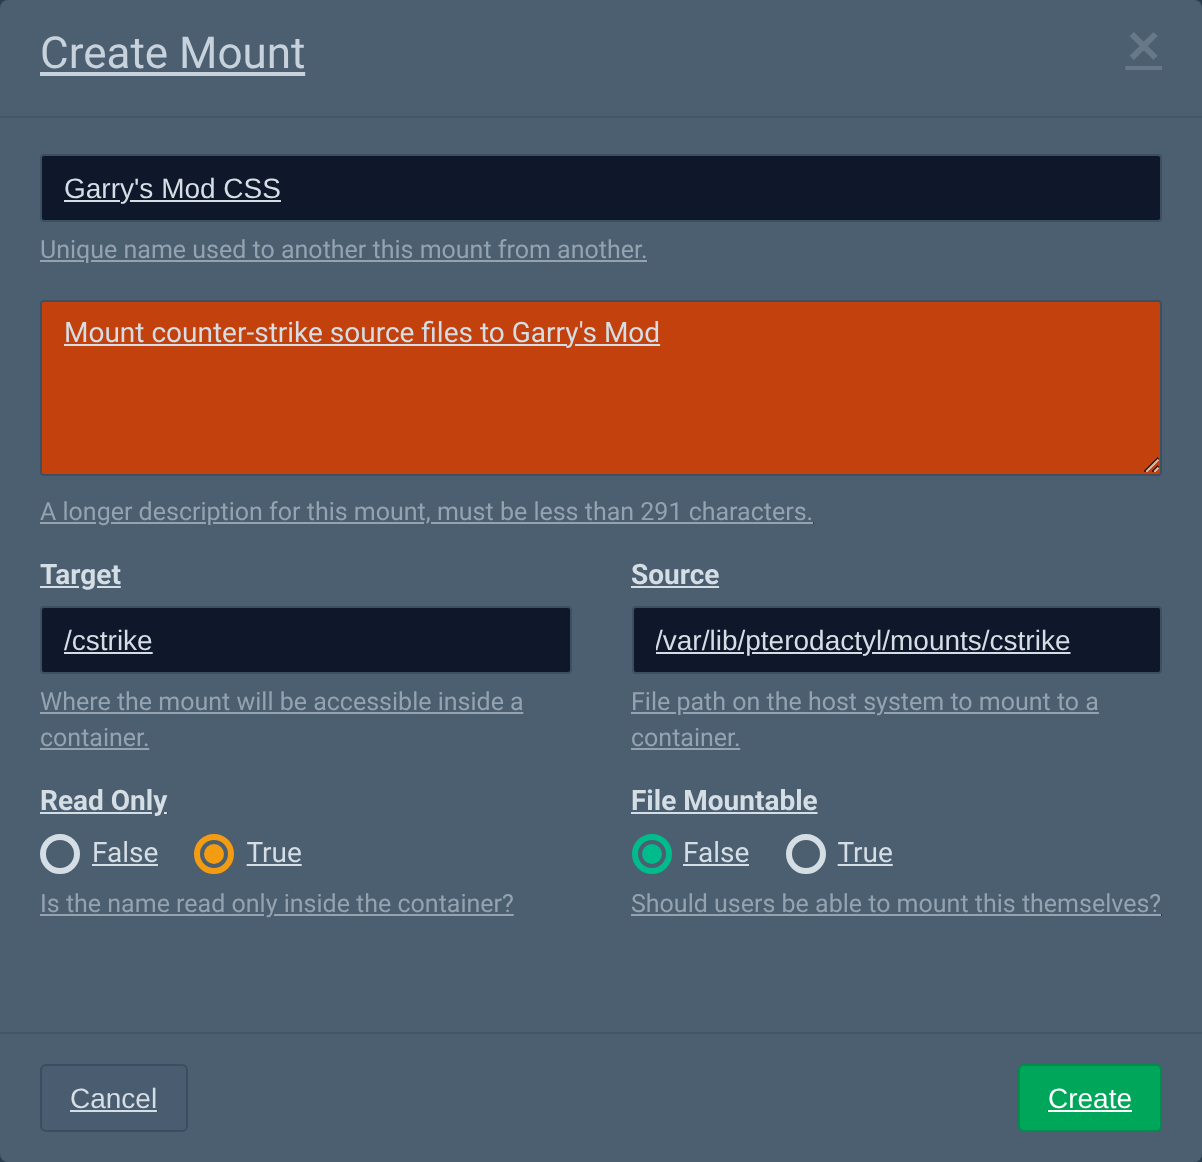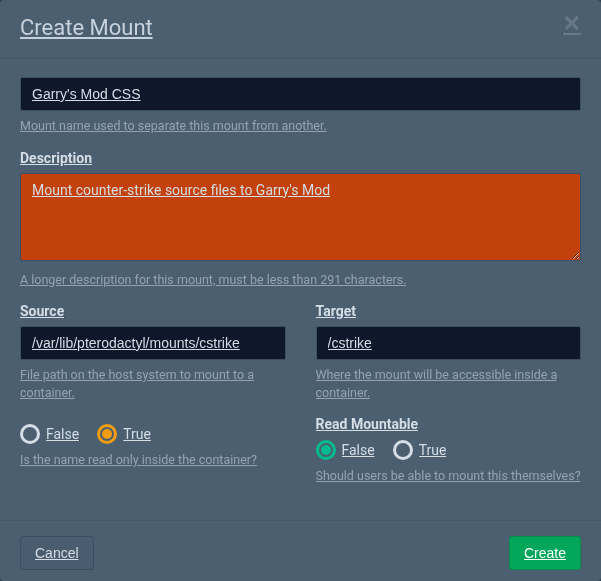--- a/index.html
+++ b/index.html
@@ -179,58 +179,58 @@
 
   <div class="modal-header">
     <h3 class="modal-title">Create Mount</h3>
     <button class="close-btn">✕</button>
   </div>
 
   <div class="modal-body">
 
     <div class="form-group">
       <input type="text" class="form-input" value="Garry's Mod CSS" style="">
-      <p class="help-text">Mount name used to separate this mount from another.</p>
+      <p class="help-text">Unique name used to another this mount from another.</p>
     </div>
 
     <div class="form-group">
-      <label class="form-label">Description</label>
       <textarea class="form-textarea" style="">Mount counter-strike source files to Garry's Mod</textarea>
       <p class="help-text">A longer description for this mount, must be less than 291 characters.</p>
     </div>
 
     <div class="form-row">
+      <div class="form-col">
+        <label class="form-label">Target</label>
+        <input type="text" class="form-input" value="/cstrike" style="">
+        <p class="help-text">Where the mount will be accessible inside a container.</p>
+      </div>
       <div class="form-col">
         <label class="form-label">Source</label>
         <input type="text" class="form-input" value="/var/lib/pterodactyl/mounts/cstrike" style="">
         <p class="help-text">File path on the host system to mount to a container.</p>
       </div>
-      <div class="form-col">
-        <label class="form-label">Target</label>
-        <input type="text" class="form-input" value="/cstrike" style="">
-        <p class="help-text">Where the mount will be accessible inside a container.</p>
-      </div>
     </div>
 
     <div class="form-row">
       <div class="form-col">
+        <label class="form-label">Read Only</label>
         <div class="radio-group">
           <div class="radio-option">
             <span class="radio-circle"></span>
             <span class="radio-label">False</span>
           </div>
           <div class="radio-option">
             <span class="radio-circle checked-orange"></span>
             <span class="radio-label">True</span>
           </div>
         </div>
         <p class="help-text">Is the name read only inside the container?</p>
       </div>
       <div class="form-col">
-        <label class="form-label">Read Mountable</label>
+        <label class="form-label">File Mountable</label>
         <div class="radio-group">
           <div class="radio-option">
             <span class="radio-circle checked-green"></span>
             <span class="radio-label">False</span>
           </div>
           <div class="radio-option">
             <span class="radio-circle"></span>
             <span class="radio-label">True</span>
           </div>
         </div>

